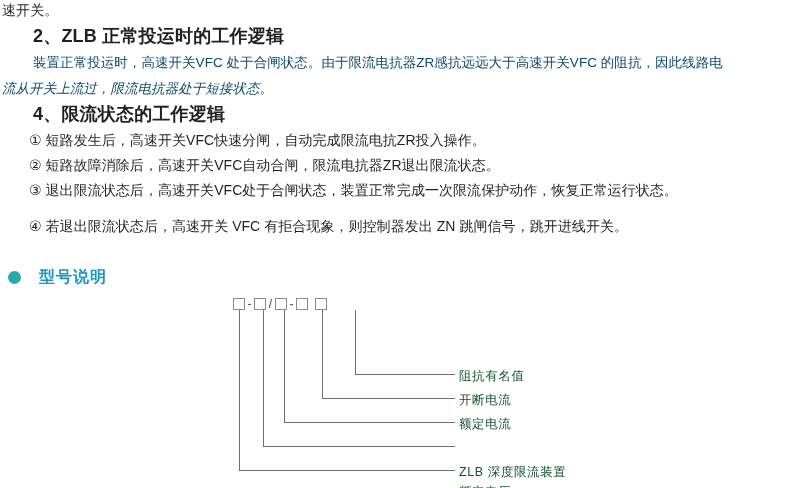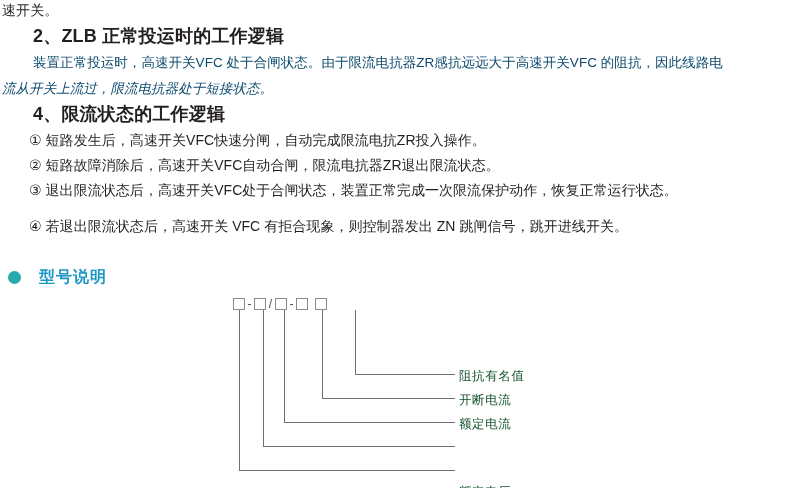--- a/index.html
+++ b/index.html
@@ -204,16 +204,17 @@
         <path d="M 263.5 22 L 263.5 158.5 L 455 158.5"></path>
 
         <path d="M 239.5 22 L 239.5 182.5 L 455 182.5"></path>
       </g>
     </svg>
 
     <div class="leg-label l0">阻抗有名值</div>
     <div class="leg-label l1">开断电流</div>
     <div class="leg-label l2">额定电流</div>
     <div class="leg-label l3">额定电压</div>
+    <div class="leg-label l4">ZLB 深度限流装置</div>
 
   </div>
 
 </div>
 
 </body></html>

